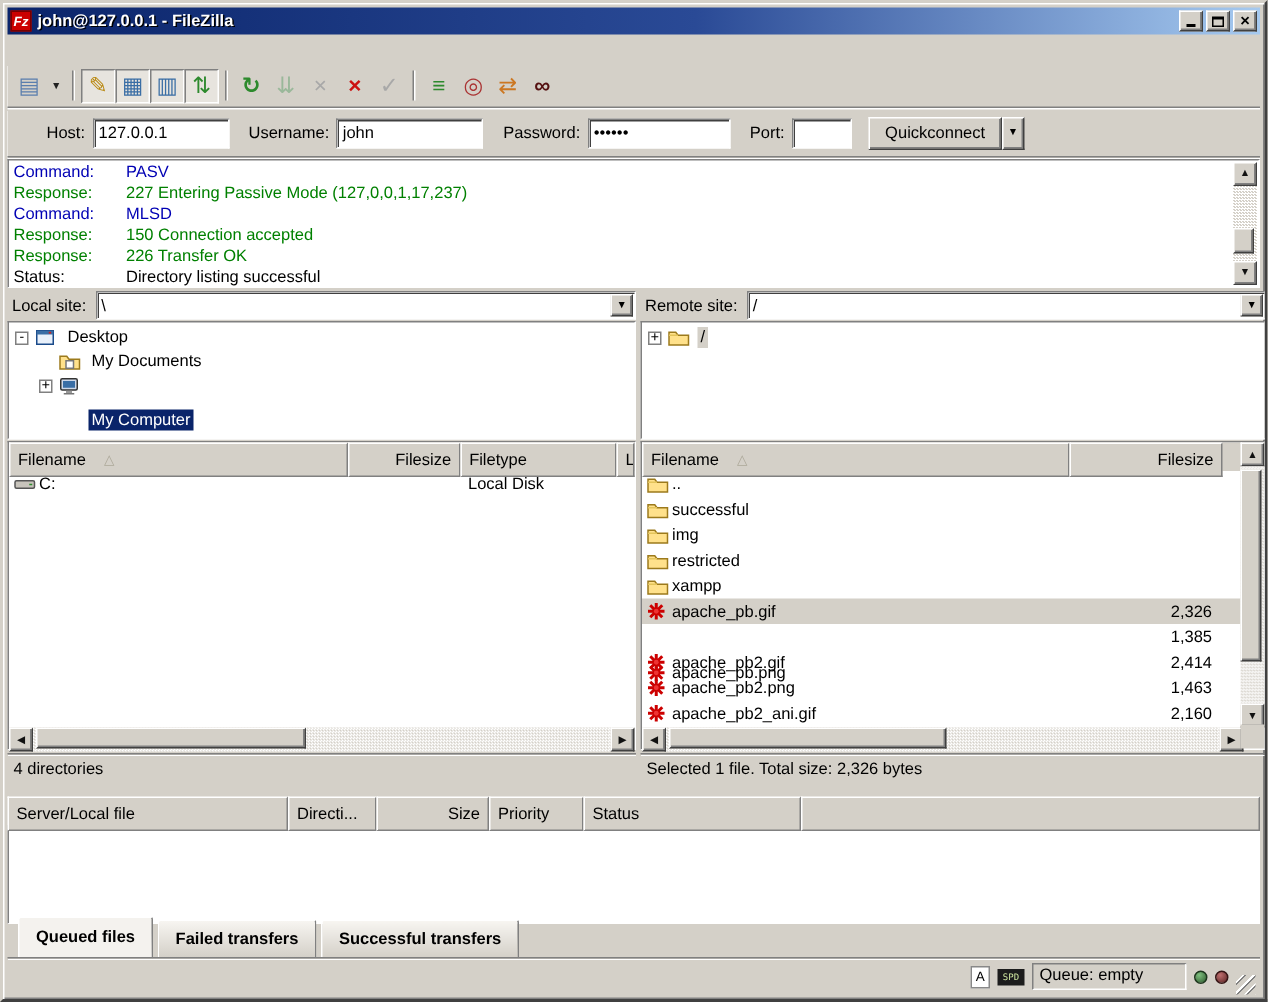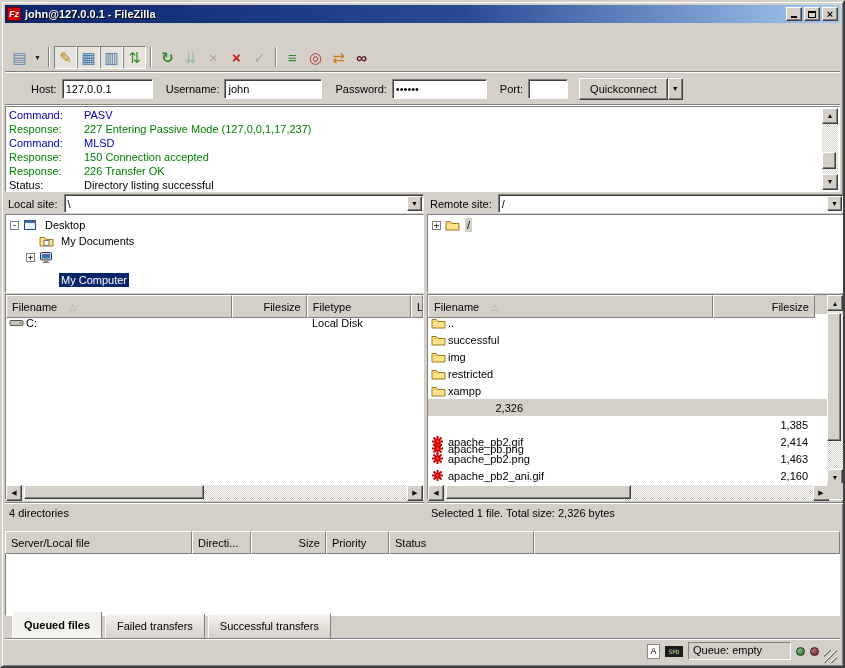--- a/index.html
+++ b/index.html
@@ -130,21 +130,21 @@
   .queue { position:absolute; left:3px; right:3px; top:529px; }
   .q-head { height:19px; display:flex; background:#d4d0c8; }
   .q-body { height:66px; background:#fff;
     border:1px solid; border-color:#808080 #fff #fff #808080; border-top:none; }
 
   
   .tabs { position:absolute; left:3px; right:3px; top:615px; height:22px;
     display:flex; align-items:flex-end; padding-left:7px; }
   .tab { height:26px; padding:0 11px; margin-right:3px; display:flex; align-items:center;
     background:linear-gradient(#f7f5f1,#d4d0c8);
-    border:1px solid; border-color:#fff #808080 #d4d0c8 #fff; border-radius:2px 2px 0 0; }
+    border:1px solid; border-color:#fff #808080 #d4d0c8 #fff; border-radius:2px 2px 0 0;font-weight:bold; }
   .tab.active { height:28px; font-weight:bold; background:#f4f2ee; }
 
   
   .statusbar { position:absolute; left:3px; right:3px; bottom:3px; height:25px;
     border-top:1px solid #808080; box-shadow:0 1px 0 #fff inset;
     display:flex; align-items:center; justify-content:flex-end; padding-right:3px; gap:5px; }
   .sb-ascii { width:13px; height:15px; background:#fff; border:1px solid #888; font-size:9px;
     display:flex; align-items:center; justify-content:center; }
   .sb-spd { width:18px; height:11px; background:#1c1c1c; color:#cfe7a0; font-size:6px; letter-spacing:0;
     display:flex; align-items:center; justify-content:center; font-family:"DejaVu Sans Mono",monospace; }
@@ -408,20 +408,31 @@
                   <path d="M1 2.5h4.5L7 4.5h7V11H1z" fill="#ffe18b" stroke="#9c7a1c"></path>
                   <path d="M1 4.5h6" stroke="#e3c45a"></path>
                 </svg>
               </span>
               <span>xampp</span>
             </span>
             <span class="cell right" style="width: 102px;"></span>
             <span class="cell" style="flex: 1 1 0%;"></span>
           </div>
           <div class="fl-row sel">
+            <span class="cell" style="width: 285px;">
+              <span class="ficon">
+                <svg width="13" height="13" viewBox="0 0 13 13">
+                  <g stroke="#cc0000" stroke-width="2">
+                    <path d="M2.5 2.5l8 8M10.5 2.5l-8 8M6.5 1v11M1 6.5h11"></path>
+                  </g>
+                  <circle cx="6.5" cy="6.5" r="1.6" fill="#ee3333"></circle>
+                </svg>
+              </span>
+              <span>apache_pb.gif</span>
+            </span>
             <span class="cell right" style="width: 102px;">2,326</span>
             <span class="cell" style="flex: 1 1 0%;"></span>
           </div>
           <div class="fl-row">
             <span class="cell" style="width: 285px; margin-top: 48px;">
               <span class="ficon">
                 <svg width="13" height="13" viewBox="0 0 13 13">
                   <g stroke="#cc0000" stroke-width="2">
                     <path d="M2.5 2.5l8 8M10.5 2.5l-8 8M6.5 1v11M1 6.5h11"></path>
                   </g>

